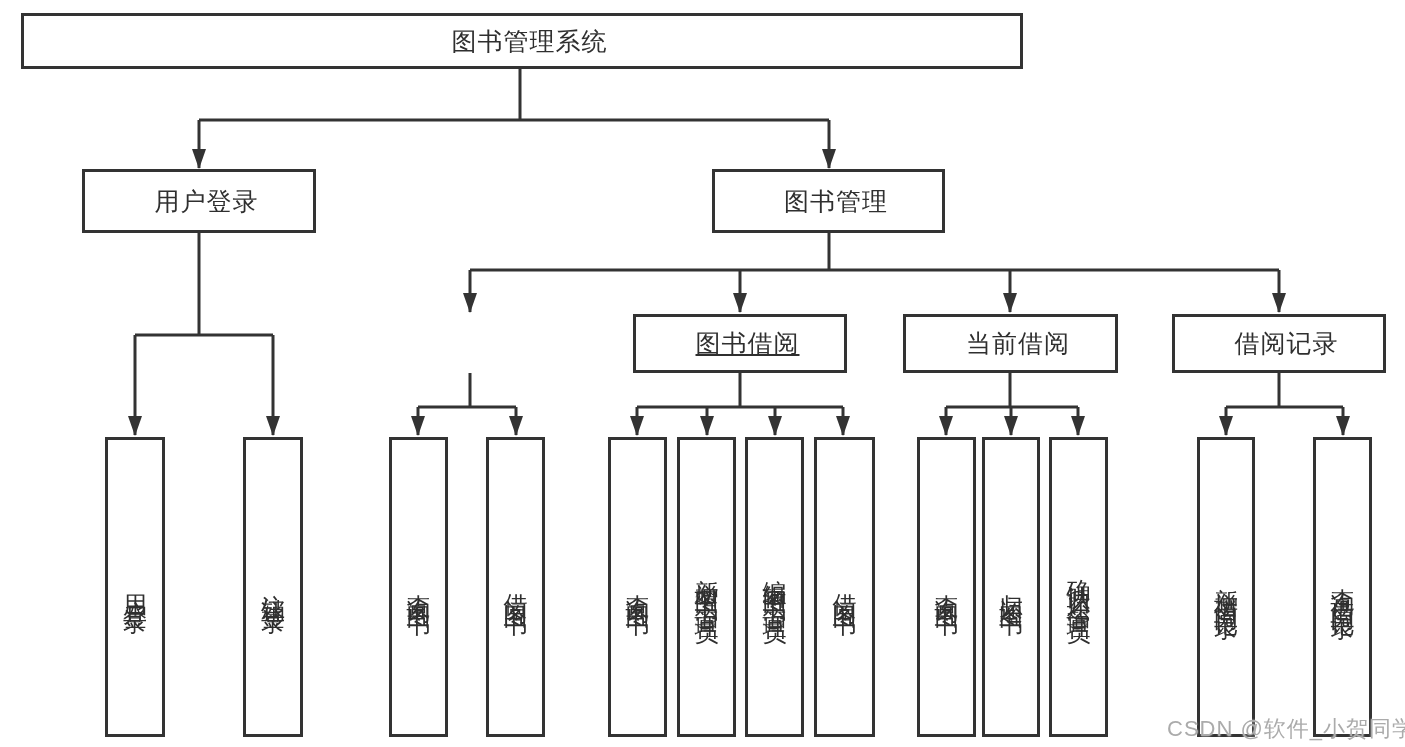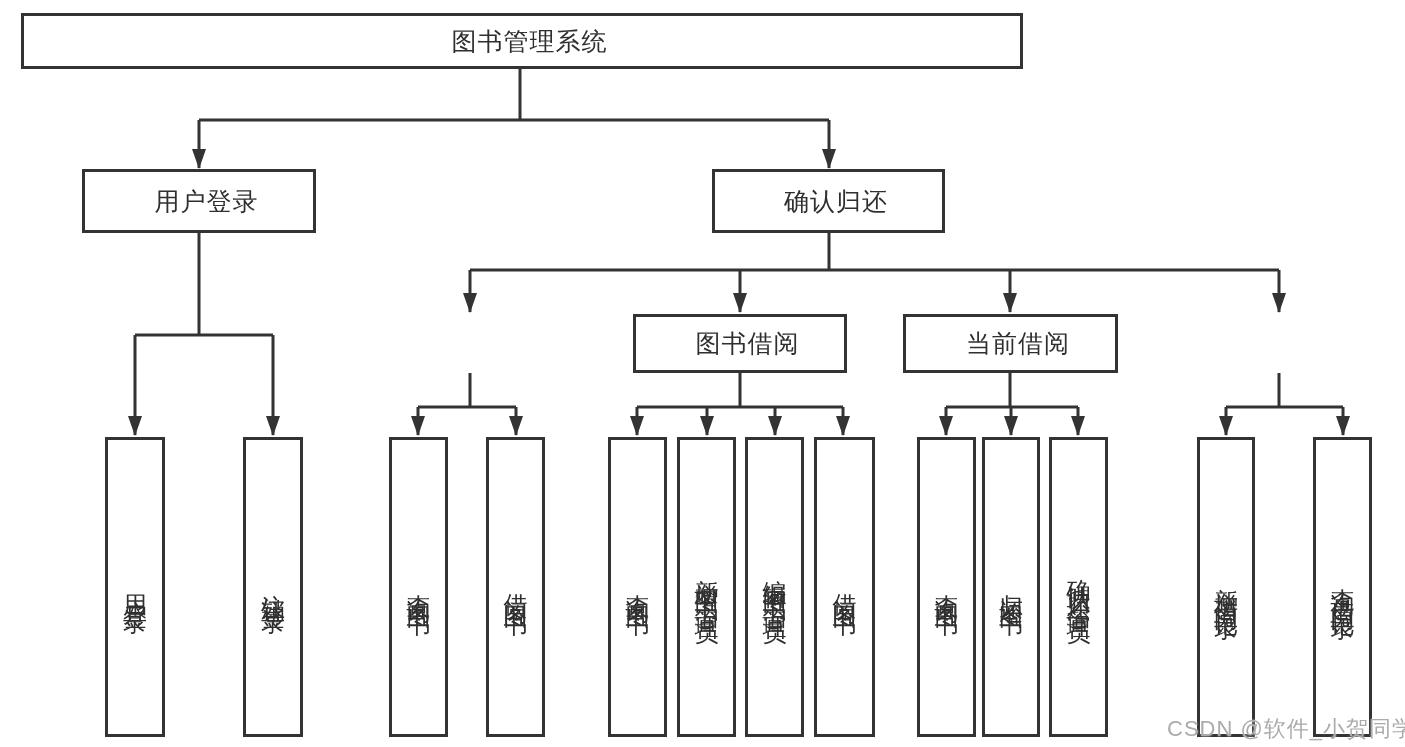--- a/index.html
+++ b/index.html
@@ -104,24 +104,25 @@
     <line class="connector-line" x1="1078" y1="407" x2="1078" y2="435" marker-end="url(#ah)"></line>
 
     <path class="connector-line" d="M1279 373 V407 M1226 407 H1343"></path>
     <line class="connector-line" x1="1226" y1="407" x2="1226" y2="435" marker-end="url(#ah)"></line>
     <line class="connector-line" x1="1343" y1="407" x2="1343" y2="435" marker-end="url(#ah)"></line>
   </svg>
 
   <div class="node hnode" style="left:21px; top:13px; width:1002px; height:56px;">图书管理系统</div>
 
   <div class="node hnode" style="left:82px; top:169px; width:234px; height:64px;">用户登录</div>
-  <div class="node hnode" style="left:712px; top:169px; width:233px; height:64px;">确认归还</div>
+  <div class="node hnode" style="left:712px; top:169px; width:233px; height:64px;">图书管理</div>
 
-  <div class="node hnode" style="left:633px; top:314px; width:214px; height:59px;">图书借阅</div>
+  <div class="node hnode" style="left:633px; top:314px; width:214px; height:59px;text-decoration:underline;">图书借阅</div>
   <div class="node hnode" style="left:903px; top:314px; width:215px; height:59px;text-align:center;">当前借阅</div>
+  <div class="node hnode" style="left:1172px; top:314px; width:214px; height:59px;">借阅记录</div>
 
   <div class="node vnode" style="left:105px; top:437px; width:60px; height:300px;">
     <span>用户登录</span>
   </div>
   <div class="node vnode" style="left:243px; top:437px; width:60px; height:300px;">
     <span>注销登录</span>
   </div>
 
   <div class="node vnode" style="left:389px; top:437px; width:59px; height:300px;">
     <span>查询图书</span>

